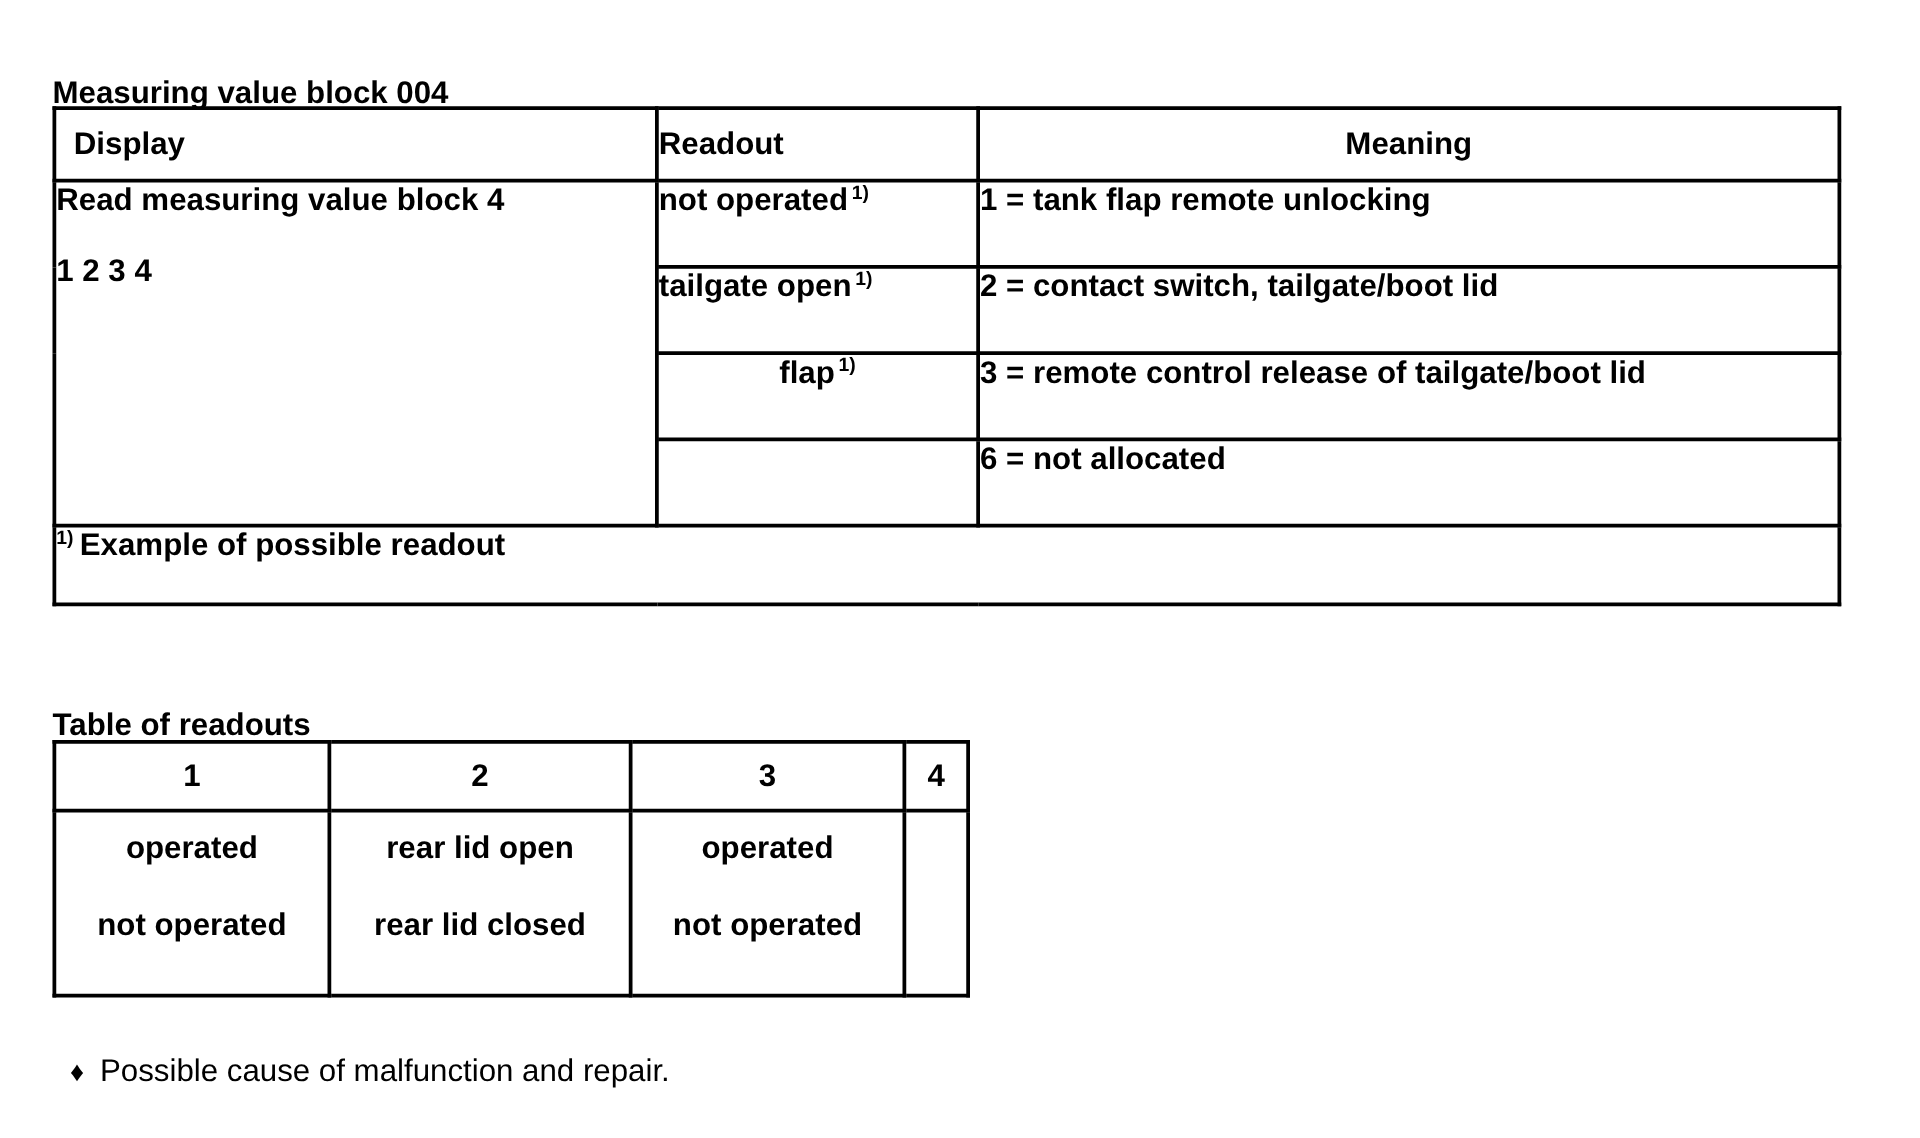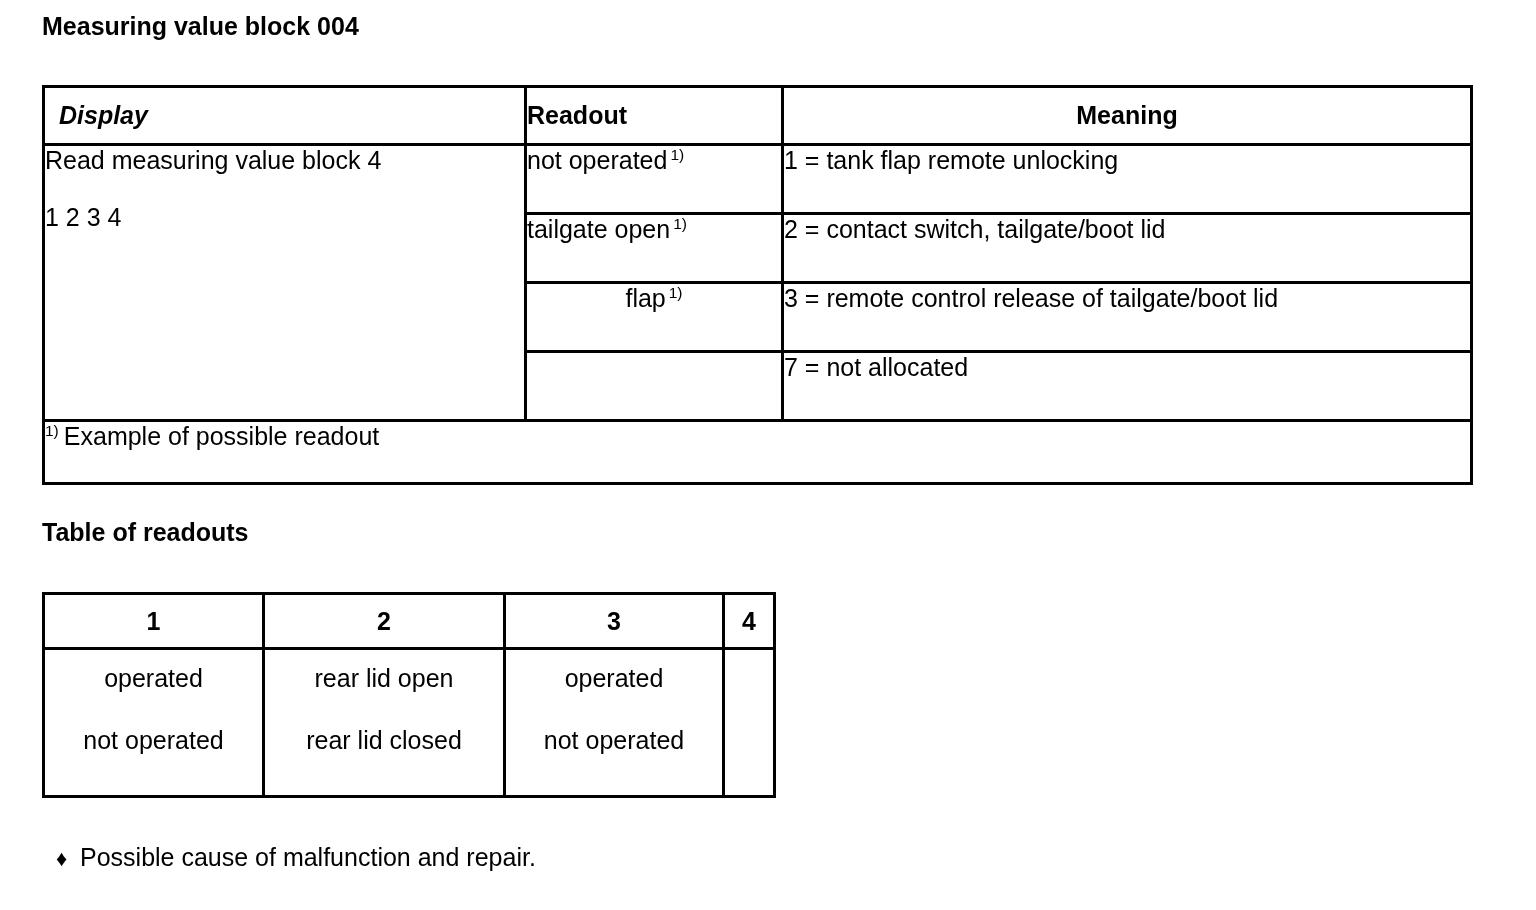--- a/index.html
+++ b/index.html
@@ -17,56 +17,57 @@
   }
 
   
   .section-heading {
     position: absolute;
     font-size: 25px;
     font-weight: bold;
     letter-spacing: 0px;
     white-space: nowrap;
     line-height: 1;
+    margin-top: 48px;
   }
   #heading-measuring-block { left: 42px; top: 14px; }
   #heading-table-readouts  { left: 42px; top: 520px; }
 
   
   .doc-table {
     position: absolute;
     border-collapse: collapse;
     table-layout: fixed;
     font-size: 25px;
     line-height: 1.15;
   }
   .doc-table td, .doc-table th {
     border: 3px solid #000000;
     padding: 0;
     vertical-align: top;
-    font-weight: normal;
+    font-weight: bold;
     text-align: left;
   }
 
   
   #table-measuring-block {
     left: 42px;
     top: 85px;
     width: 1428px;
   }
   #table-measuring-block .col-display { width: 482px; }
   #table-measuring-block .col-readout { width: 257px; }
   #table-measuring-block .col-meaning { width: 689px; }
 
   #table-measuring-block th {
     font-weight: bold;
     height: 55px;
     vertical-align: middle;
   }
-  #table-measuring-block th.th-display { text-align: left;   padding-left: 14px; font-style: italic; }
+  #table-measuring-block th.th-display { text-align: left;   padding-left: 14px; }
   #table-measuring-block th.th-readout { text-align: left; }
   #table-measuring-block th.th-meaning { text-align: center; margin-left: 33px; }
 
   .cell-display {
     padding: 12px 10px 0 14px;
     vertical-align: top;
   }
   .cell-display .display-line-1 { white-space: nowrap; }
   .cell-display .display-line-2 { margin-top: 28px; white-space: nowrap; }
 
@@ -180,21 +181,21 @@
     <tr>
       <td class="cell-readout align-left"><span>tailgate open</span><sup class="fn">1)</sup></td>
       <td class="cell-meaning">2 = contact switch, tailgate/boot lid</td>
     </tr>
     <tr>
       <td class="cell-readout align-center"><span>flap</span><sup class="fn">1)</sup></td>
       <td class="cell-meaning">3 = remote control release of tailgate/boot lid</td>
     </tr>
     <tr>
       <td class="cell-readout align-left"></td>
-      <td class="cell-meaning">7 = not allocated</td>
+      <td class="cell-meaning">6 = not allocated</td>
     </tr>
     <tr>
       <td class="cell-footnote" colspan="3"><sup class="fn-lead">1)</sup><span>Example of possible readout</span></td>
     </tr>
   </tbody>
 </table>
 
 <div class="section-heading" id="heading-table-readouts">Table of readouts</div>
 
 <table class="doc-table" id="table-readouts">

